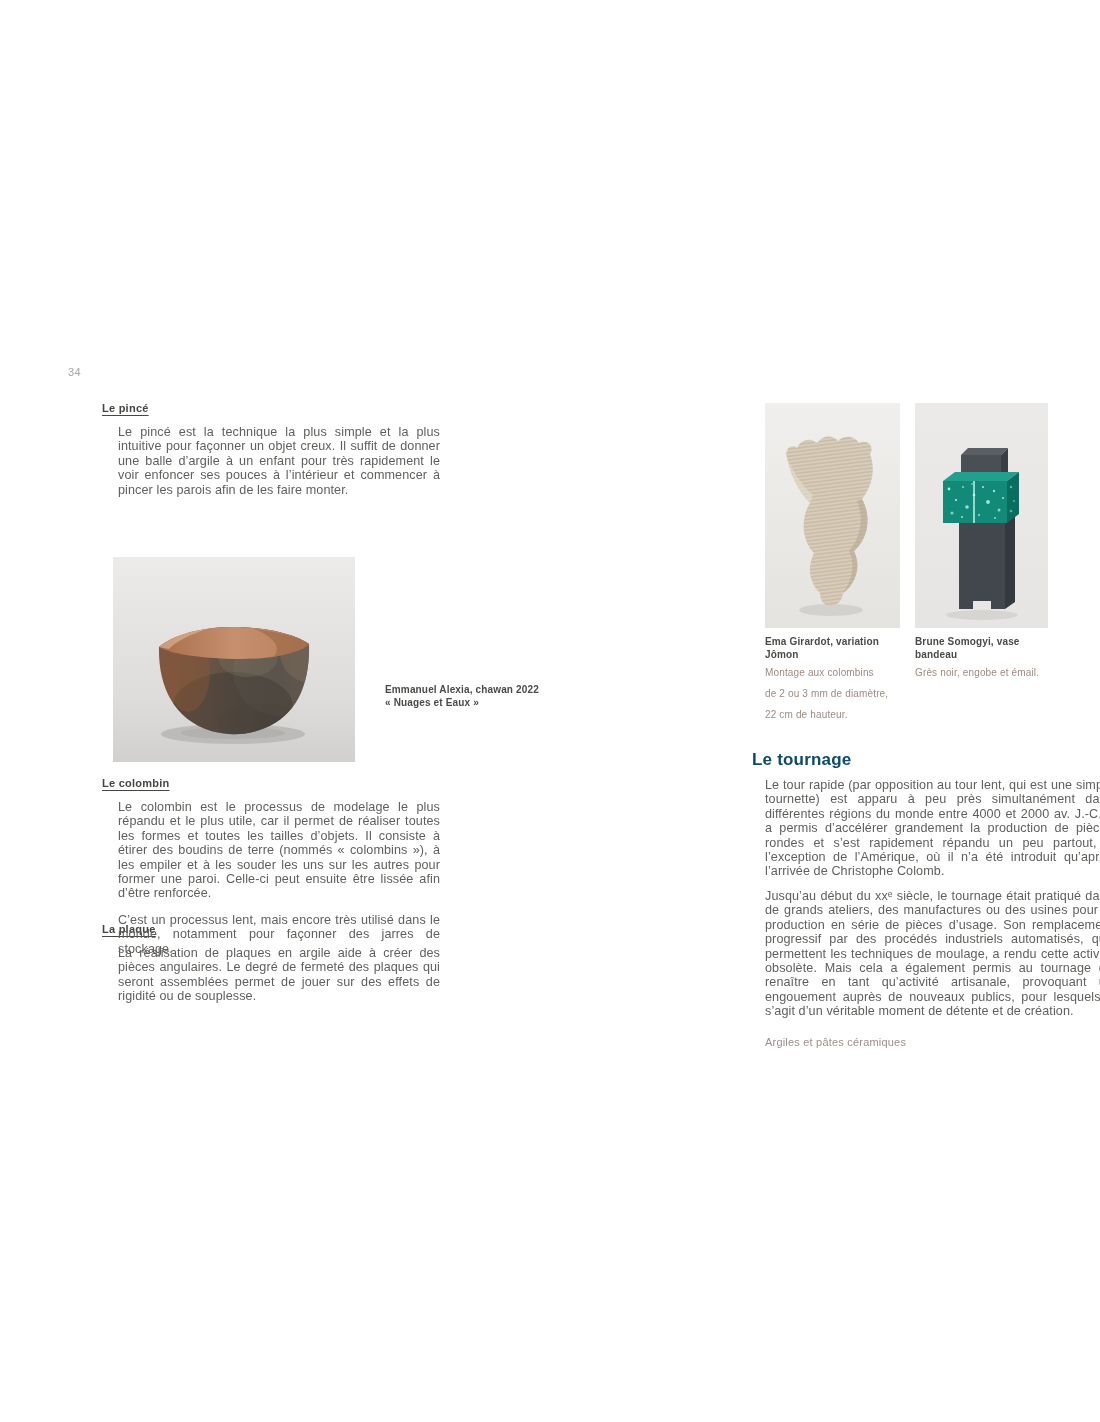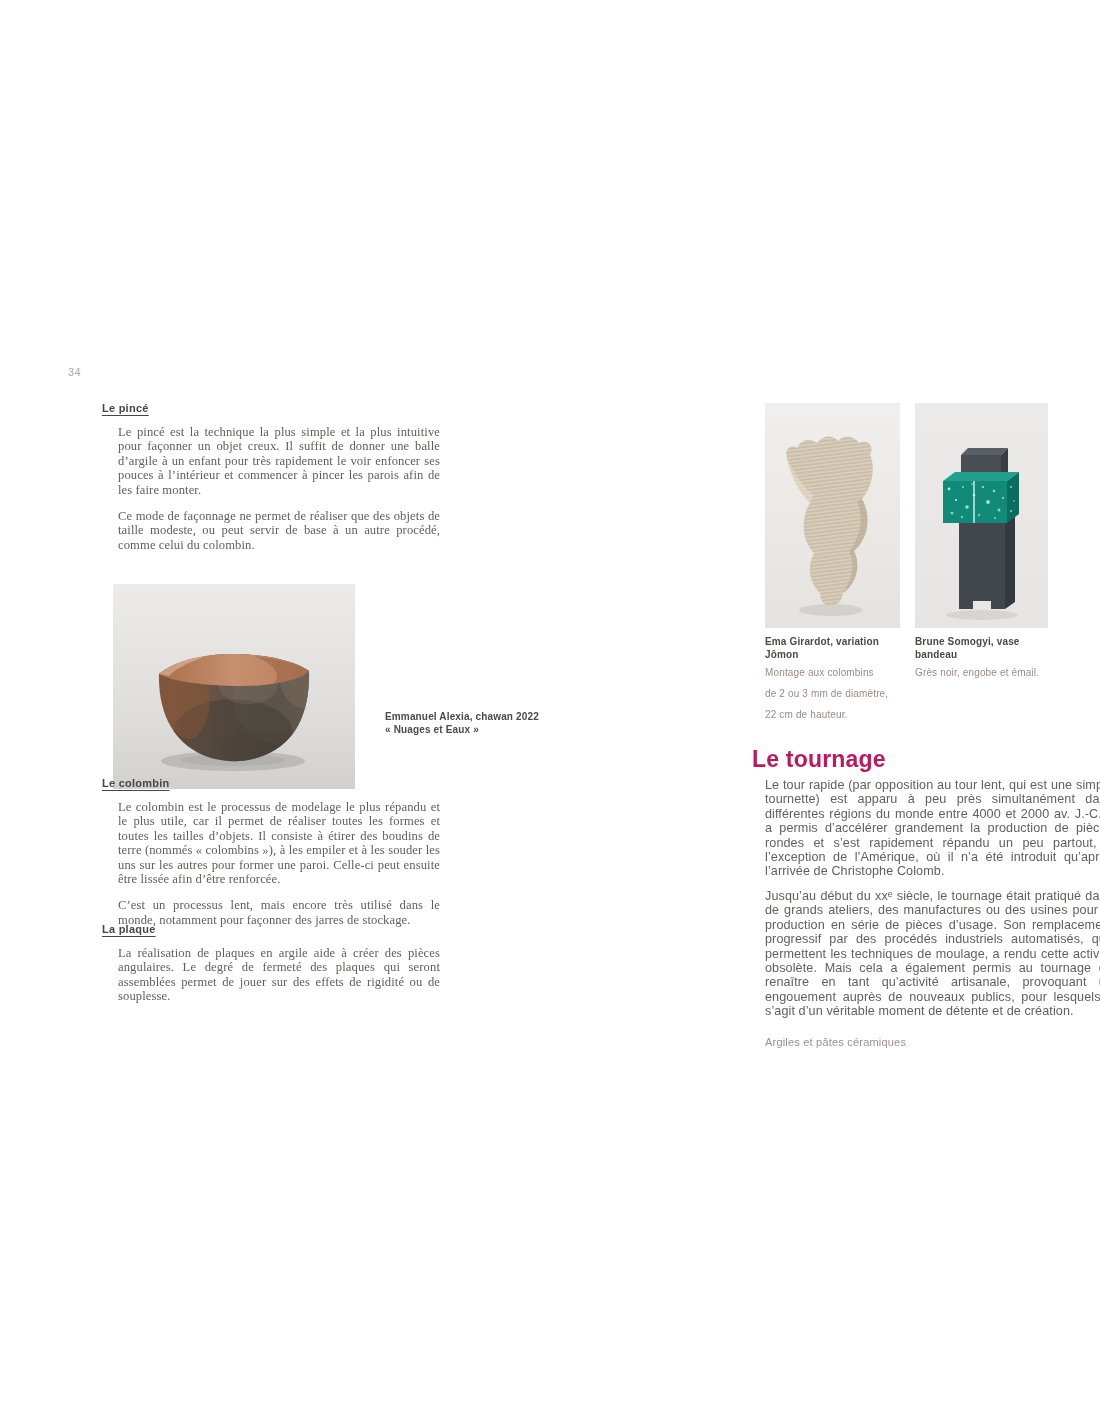--- a/index.html
+++ b/index.html
@@ -4,46 +4,45 @@
 <style>
   html,body{margin:0;padding:0;background:#ffffff;}
   .canvas{position:relative;width:1100px;height:1422px;background:#ffffff;
           font-family:"Liberation Sans",sans-serif;overflow:hidden;margin-left:40px;}
   .pagenum{position:absolute;font-size:11px;color:#a7a6a4;letter-spacing:.3px;}
   .abs{position:absolute;}
   .sec-head{font-size:11px;font-weight:bold;color:#474643;margin:0 0 9px 0;
             text-decoration:underline;text-underline-offset:3px;text-decoration-thickness:1.2px;
             letter-spacing:.25px;line-height:16px;}
   .para{font-size:12.6px;line-height:14.4px;color:#615f5c;text-align:justify;
-        letter-spacing:.1px;margin:0 0 12px 16px;width:322px;font-family:Liberation Serif, serif;}
+        letter-spacing:.1px;margin:0 0 12px 16px;width:322px;}
   .rpara{font-size:12.6px;line-height:14.4px;color:#615f5c;text-align:justify;
          letter-spacing:.1px;margin:0;width:348px;}
-  .big-head{font-size:23px;font-weight:bold;color:#be185d;margin:0;letter-spacing:.2px;line-height:21px;}
+  .big-head{font-size:17px;font-weight:bold;color:#0c4a6e;margin:0;letter-spacing:.2px;line-height:21px;}
   .cap-title{font-size:10px;font-weight:bold;color:#4b4a48;line-height:12.6px;margin:0 0 1px 0;
              white-space:pre-line;letter-spacing:.15px;}
   .cap-body{font-size:10px;color:#9c8c83;line-height:21px;margin:0;white-space:pre-line;letter-spacing:.15px;}
   .footer-note{font-size:11px;color:#9d8f8b;text-align:left;width:348px;letter-spacing:.2px;}
   figure{margin:0;padding:0;}
   svg{display:block;}
 </style>
 </head>
 <body>
 
 <div class="canvas">
 
   <div class="pagenum" style="left:28px;top:366px;">34</div>
   <div class="pagenum" style="left:1062px;top:366px;">35</div>
 
   <div class="abs" style="left:62px;top:400px;width:345px;">
     <h3 class="sec-head">Le pincé</h3>
     <p class="para">Le pincé est la technique la plus simple et la plus intuitive pour façonner un objet creux. Il suffit de donner une balle d’argile à un enfant pour très rapidement le voir enfoncer ses pouces à l’intérieur et commencer à pincer les parois afin de les faire monter.</p>
-    <p class="para">Ce mode de façonnage ne permet de réaliser que des objets de taille modeste, ou peut servir de base à un autre procédé, comme celui du colombin.</p>
   </div>
 
-  <figure class="abs" style="left:73px;top:584px;width:242px;height:251px;">
+  <figure class="abs" style="left:73px;top:557px;width:242px;height:251px;">
     <svg width="242" height="205" viewBox="0 0 242 205">
       <defs>
         <linearGradient id="cbg" x1="0" y1="0" x2="0" y2="1">
           <stop offset="0" stop-color="#ecebe9"></stop>
             <stop offset="0.7" stop-color="#dddcda"></stop>
             <stop offset="1" stop-color="#d1d0ce"></stop>
         </linearGradient>
         <linearGradient id="cbody" x1="0" y1="0" x2="1" y2="0">
           <stop offset="0" stop-color="#82563f"></stop>
             <stop offset="0.25" stop-color="#6f5644"></stop>

